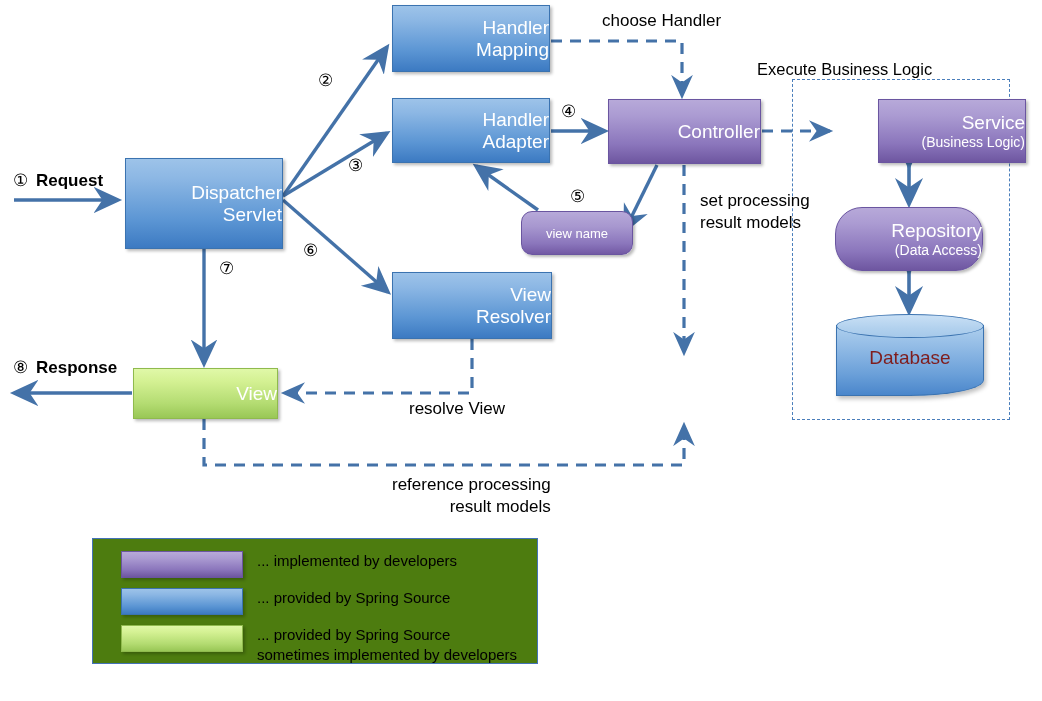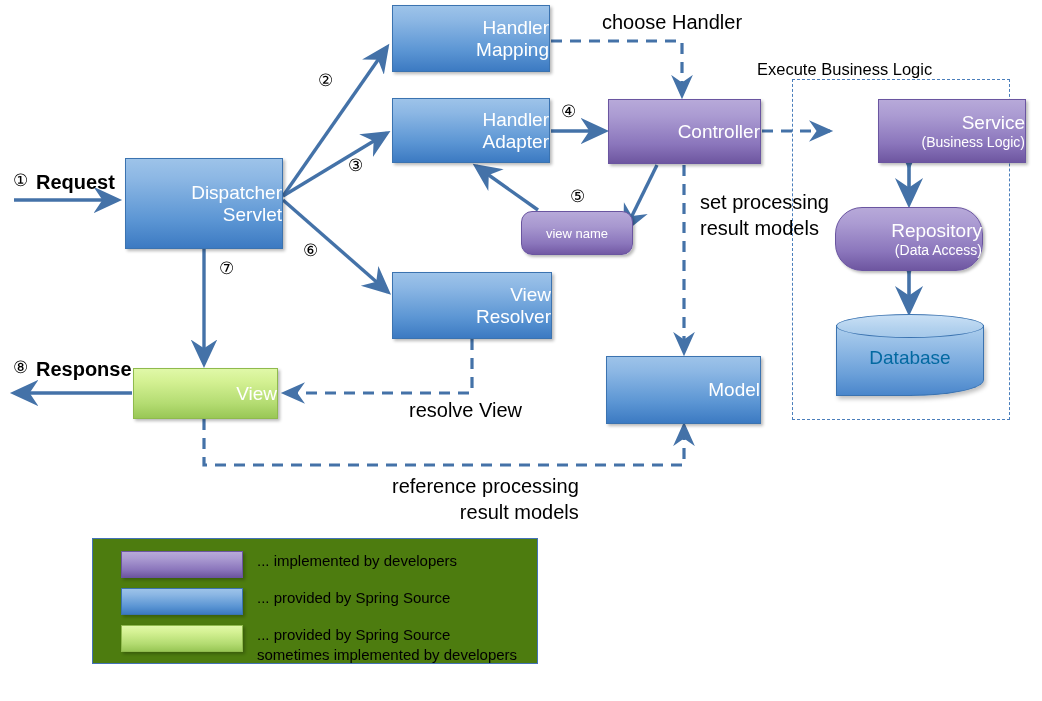--- a/index.html
+++ b/index.html
@@ -25,23 +25,23 @@
         background:linear-gradient(to bottom,#B7A9D9 0%,#A797CF 35%,#8B76BC 75%,#7259A4 100%);
         border:1px solid #6a55a0;box-shadow:2px 2px 3px rgba(0,0,0,.28);}
 
   .cyl{position:absolute;}
   .cyl .body{position:absolute;left:0;right:0;top:11px;bottom:0;border-radius:0 0 50%/0 0 16px 16px;
      background:linear-gradient(to bottom,#AFD0EE 0%,#93BCE6 30%,#6BA0D9 70%,#4A86CB 100%);
      border:1px solid #3b73b0;border-top:none;box-shadow:2px 3px 4px rgba(0,0,0,.25);}
   .cyl .top{position:absolute;left:0;top:0;width:100%;height:24px;border-radius:50%;
      background:linear-gradient(to bottom,#C9E0F5 0%,#B2D1EE 60%,#A6C9EA 100%);
      border:1px solid #3b73b0;box-sizing:border-box;}
-  .cyl .txt{position:absolute;left:0;right:0;top:40%;color:#0369a1;font-size:19px;text-align:center;}
+  .cyl .txt{position:absolute;left:0;right:0;top:40%;color:#7f1d1d;font-size:19px;text-align:center;}
 
-  .lbl{position:absolute;color:#000;font-size:20px;white-space:pre;line-height:1.28;}
+  .lbl{position:absolute;color:#000;font-size:17px;white-space:pre;line-height:1.28;}
   .lbl.bold{font-weight:bold;}
   .circnum{position:absolute;font-size:17px;color:#000;}
 
   .dashbox{position:absolute;border:1px dashed #4a7ebb;box-sizing:border-box;}
 
   .legend{position:absolute;border:1px solid #4472b8;background:#4d7c0f;box-sizing:border-box;}
   .legend .row{position:absolute;display:flex;align-items:flex-start;}
   .legend .sw{width:120px;height:25px;box-shadow:2px 2px 3px rgba(0,0,0,.25);}
   .legend .txt{font-size:15px;color:#000;line-height:1.35;margin-left:14px;white-space:pre;}
 </style>
@@ -126,23 +126,20 @@
 
   <div class="node blue" style="left:392px;top:272px;width:160px;height:67px;">
     <span class="l1">View</span>
     <span class="l1">Resolver</span>
   </div>
 
   <div class="node green" style="left:133px;top:368px;width:145px;height:51px;">
     <span class="l1">View</span>
   </div>
 
-  <div class="node blue" style="left:606px;top:356px;width:155px;height:68px;">
-    <span class="l1">Model</span>
-  </div>
 
   <div class="node purple" style="left:835px;top:99px;width:148px;height:64px;margin-left:43px;">
     <span class="l1">Service</span>
     <span class="l2">(Business Logic)</span>
   </div>
 
   <div class="node purple" style="left:835px;top:207px;width:148px;height:64px;border-radius:27px;">
     <span class="l1">Repository</span>
     <span class="l2">(Data Access)</span>
   </div>

